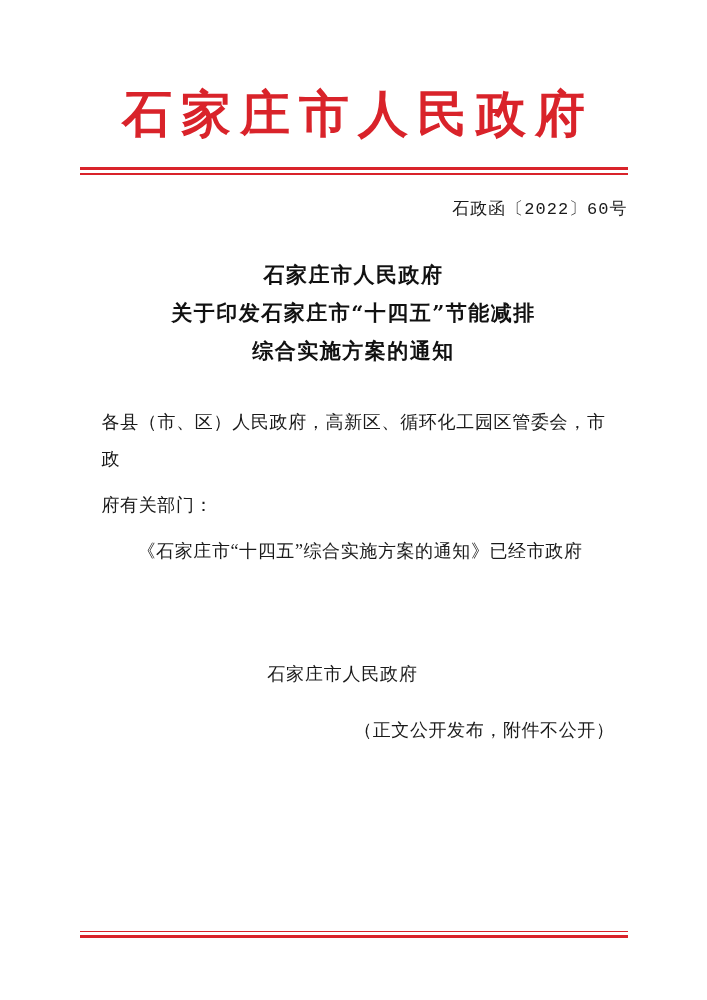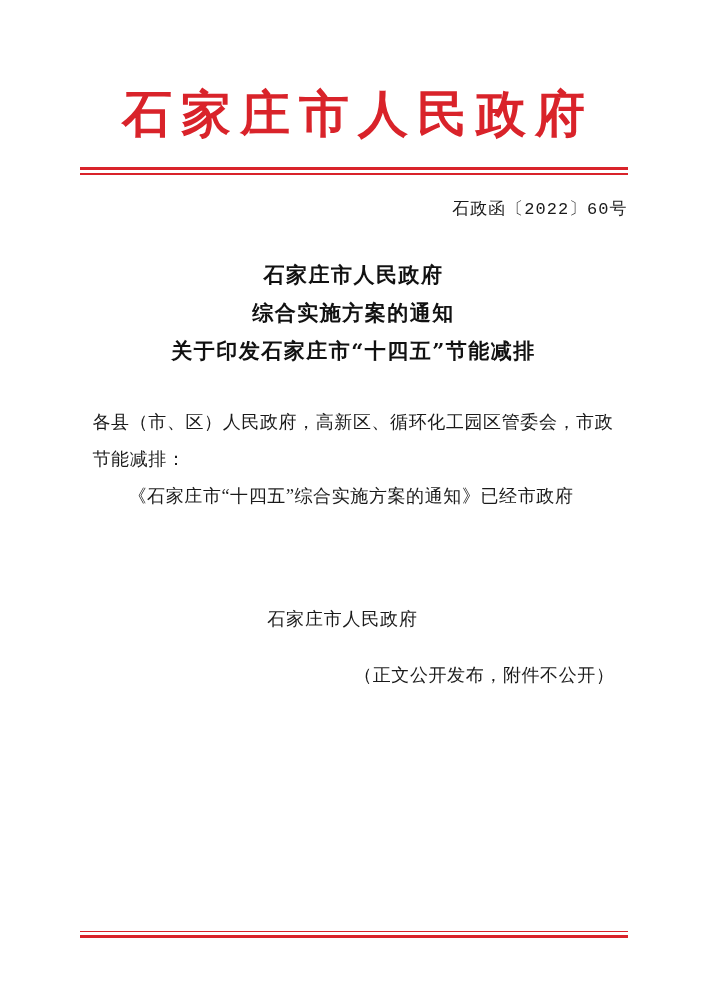--- a/index.html
+++ b/index.html
@@ -86,21 +86,21 @@
   .body-block {
     margin: 34px auto 0 auto;
     width: 522px;
     font-size: 18px;
     line-height: 37px;
     letter-spacing: 0.6px;
     color: #1a1a1a;
     text-align: justify;
   }
   .body-block p {
-    margin: 0;
+    margin: 9px;
   }
   .indent2 {
     text-indent: 2em;
   }
 
   
   .signature {
     margin: 84px auto 0 auto;
     width: 522px;
     text-align: center;
@@ -157,27 +157,27 @@
       <div class="rule-thick"></div>
       <div class="rule-gap"></div>
       <div class="rule-thin"></div>
     </div>
   </div>
 
   <div class="doc-number">石政函〔2022〕60号</div>
 
   <div class="title-block">
     <div>石家庄市人民政府</div>
+    <div>关于印发石家庄市“十四五”节能减排</div>
     <div>综合实施方案的通知</div>
-    <div>关于印发石家庄市“十四五”节能减排</div>
   </div>
 
   <div class="body-block">
     <p>各县（市、区）人民政府，高新区、循环化工园区管委会，市政</p>
-    <p>节能减排：</p>
+    <p>府有关部门：</p>
     <p class="indent2">《石家庄市“十四五”综合实施方案的通知》已经市政府</p>
   </div>
 
   <div class="signature">
     <div class="sig-line">石家庄市人民政府</div>
   </div>
 
   <div class="note">（正文公开发布，附件不公开）</div>
 
   <div class="footer-rule-wrap">

